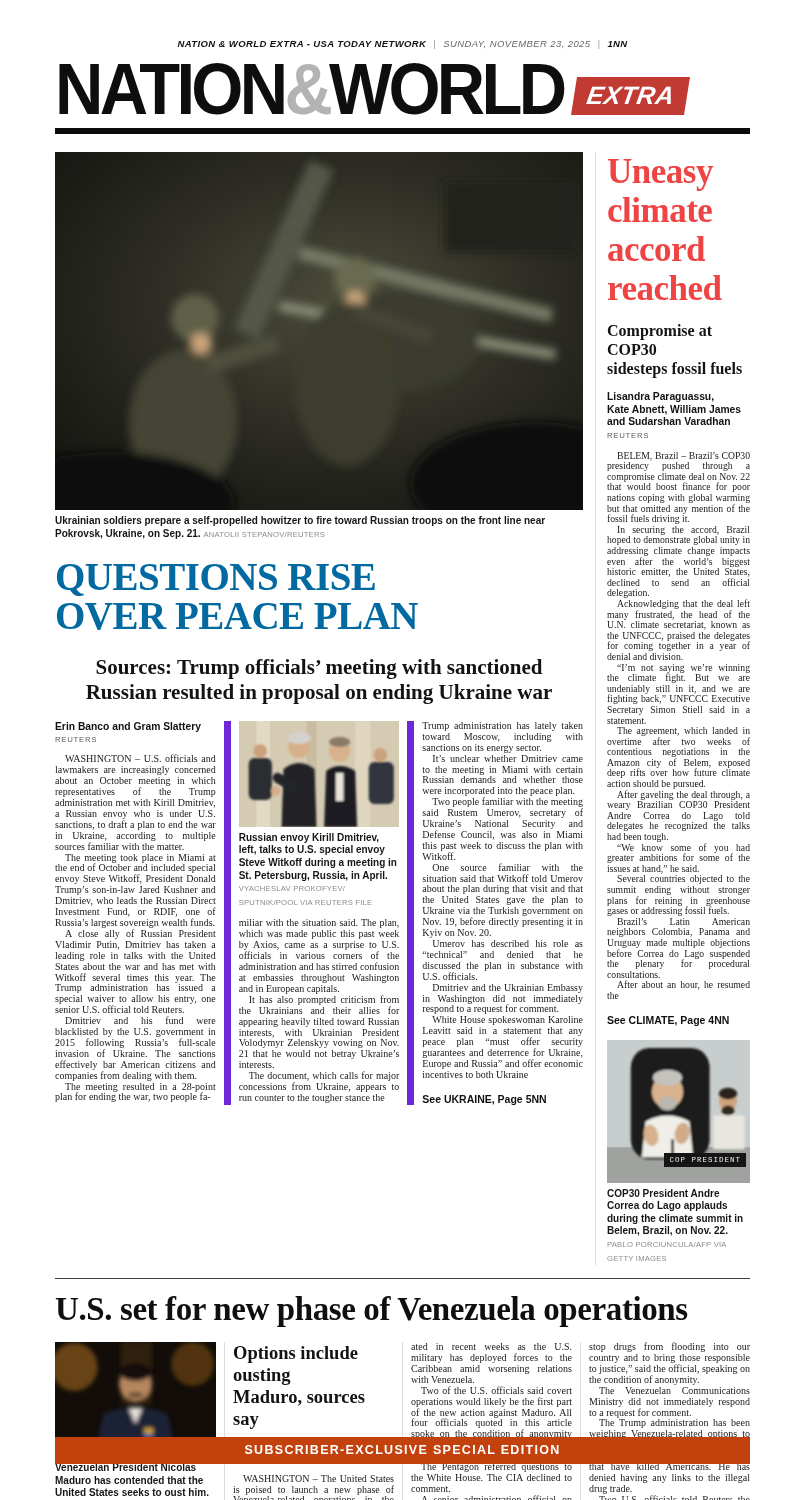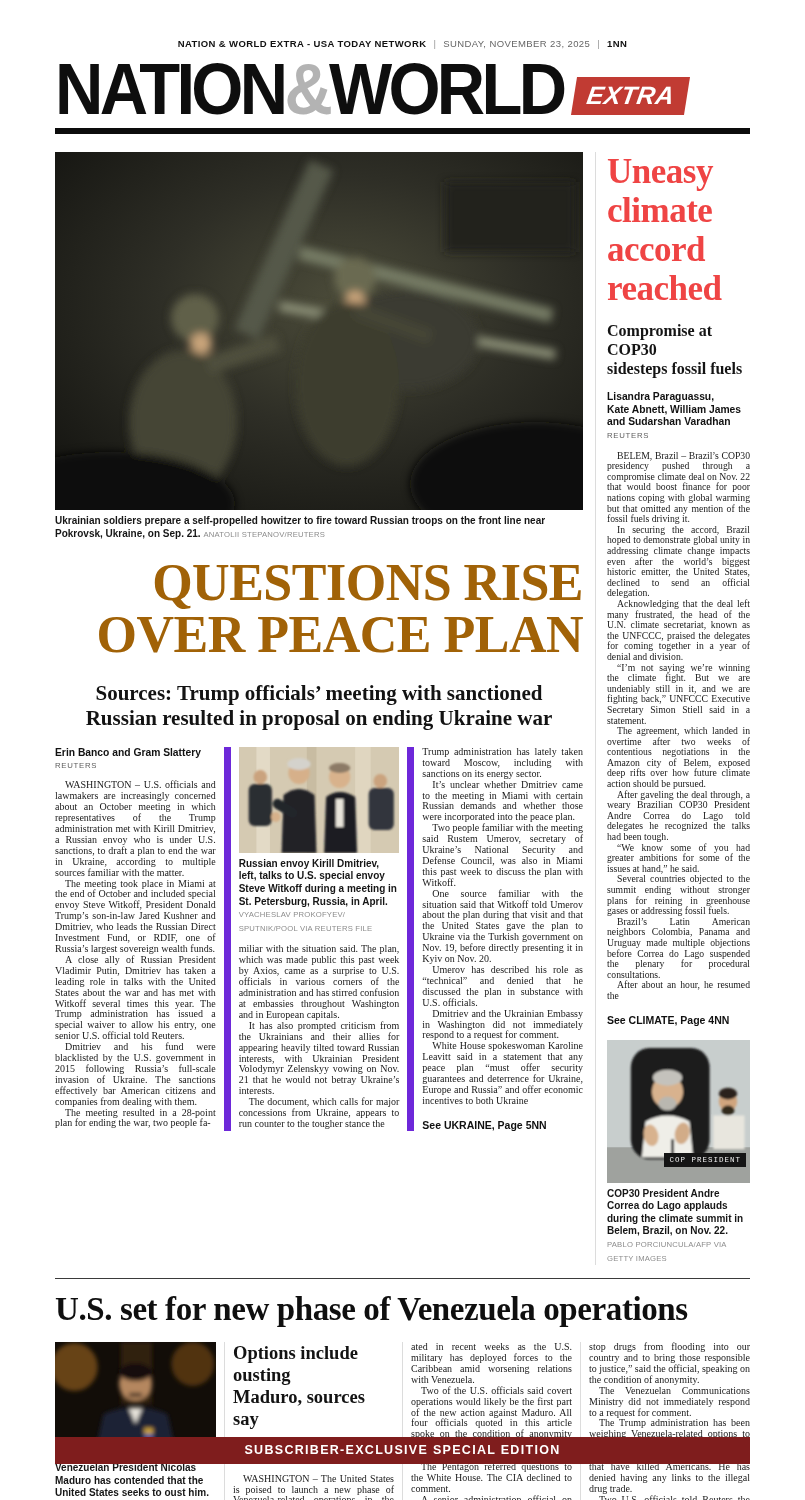--- a/index.html
+++ b/index.html
@@ -2,21 +2,21 @@
 <html><head>
 <meta charset="utf-8">
 <style>
   * { margin:0; padding:0; box-sizing:border-box; }
   body { background:#e9e9e9; font-family:"Liberation Serif", serif; color:#141414; }
   .page { width:805px; height:1500px; background:#fff; margin:0 auto; position:relative;
           padding:0 55px; overflow:hidden; }
 
   
   .topbar { margin-top:38px; text-align:center; font-family:"Liberation Sans", sans-serif;
-            font-size:9.5px; letter-spacing:.4px; color:#666; white-space:nowrap; }
+            font-size:9.5px; letter-spacing:.4px; color:#666; white-space:nowrap;font-style:italic; }
   .topbar .strong { font-weight:bold; color:#111; }
   .topbar .sep { margin:0 7px; color:#9a9a9a; }
 
   
   .masthead { margin-top:12px; display:flex; align-items:flex-end; }
   .mast-title { font-family:"Liberation Sans", sans-serif; font-weight:bold; font-size:72px;
                 letter-spacing:-4px; line-height:.78; white-space:nowrap; transform:scaleX(.93);
                 transform-origin:left bottom; color:#0e0e0e; }
   .mast-amp { color:#b3b3b3; }
   .extra-badge { display:inline-block; background:#c13b33; color:#fff; font-family:"Liberation Sans", sans-serif;
@@ -37,22 +37,22 @@
           margin-top:12px; color:#101010; }
   p.body-p { font-size:10px; line-height:10.9px; text-align:justify; text-indent:10px; color:#191919; }
   p.body-p.cont { text-indent:0; }
 
   
   .upper { display:flex; margin-top:18px; }
   .main-left { width:528px; }
   .sidebar { flex:1; margin-left:12px; padding-left:11px; border-left:1px solid #dcdcdc; }
 
   .main-photo { height:358px; position:relative; overflow:hidden; background:#17170f; }
-  .main-headline { font-size:52px; font-weight:bold; text-align:right; line-height:1.0;
-                   margin-top:16px; letter-spacing:-.5px; color:#a16207; }
+  .main-headline { font-size:39px; font-weight:bold; text-align:left; line-height:1.0;
+                   margin-top:16px; letter-spacing:-.5px; color:#0369a1; }
   .main-subhead { font-size:21px; font-weight:bold; text-align:center; line-height:1.18;
                   margin-top:20px; color:#131313; }
 
   .cols { display:flex; margin-top:16px; }
   .col { flex:1; padding:0 8px; border-left:7px solid #6d28d9; }
   .col:first-child { border-left:none; padding-left:0; }
   .col:last-child { padding-right:0; }
   .main-byline { margin-bottom:10px; }
   .inline-photo { height:106px; position:relative; overflow:hidden; margin-bottom:4px; }
   .inline-cap { margin-bottom:9px; }
@@ -75,21 +75,21 @@
   .vz-cols { display:flex; margin-top:14px; }
   .vz-col { flex:1; padding:0 8px; border-left:1px solid #dcdcdc; }
   .vz-col:first-child { border-left:none; padding-left:0; }
   .vz-col:last-child { padding-right:0; }
   .vz-photo { height:115px; position:relative; overflow:hidden; background:#120d08; }
   .vz-subhead { font-size:18.5px; font-weight:bold; line-height:22px; color:#131313; }
   .vz-byline { margin-top:10px; margin-bottom:10px; }
 
   
   .footer-bar { position:absolute; left:55px; right:55px; bottom:36px; height:27px;
-                background:#7f1d1d; color:#fff; font-family:"Liberation Sans", sans-serif;
+                background:#c2410c; color:#fff; font-family:"Liberation Sans", sans-serif;
                 font-weight:bold; font-size:12.5px; letter-spacing:1.3px; text-align:center;
                 line-height:27px; }
 
   svg.art { position:absolute; inset:0; width:100%; height:100%; display:block; }
 </style>
 </head>
 <body>
 
 <div class="page">
 

